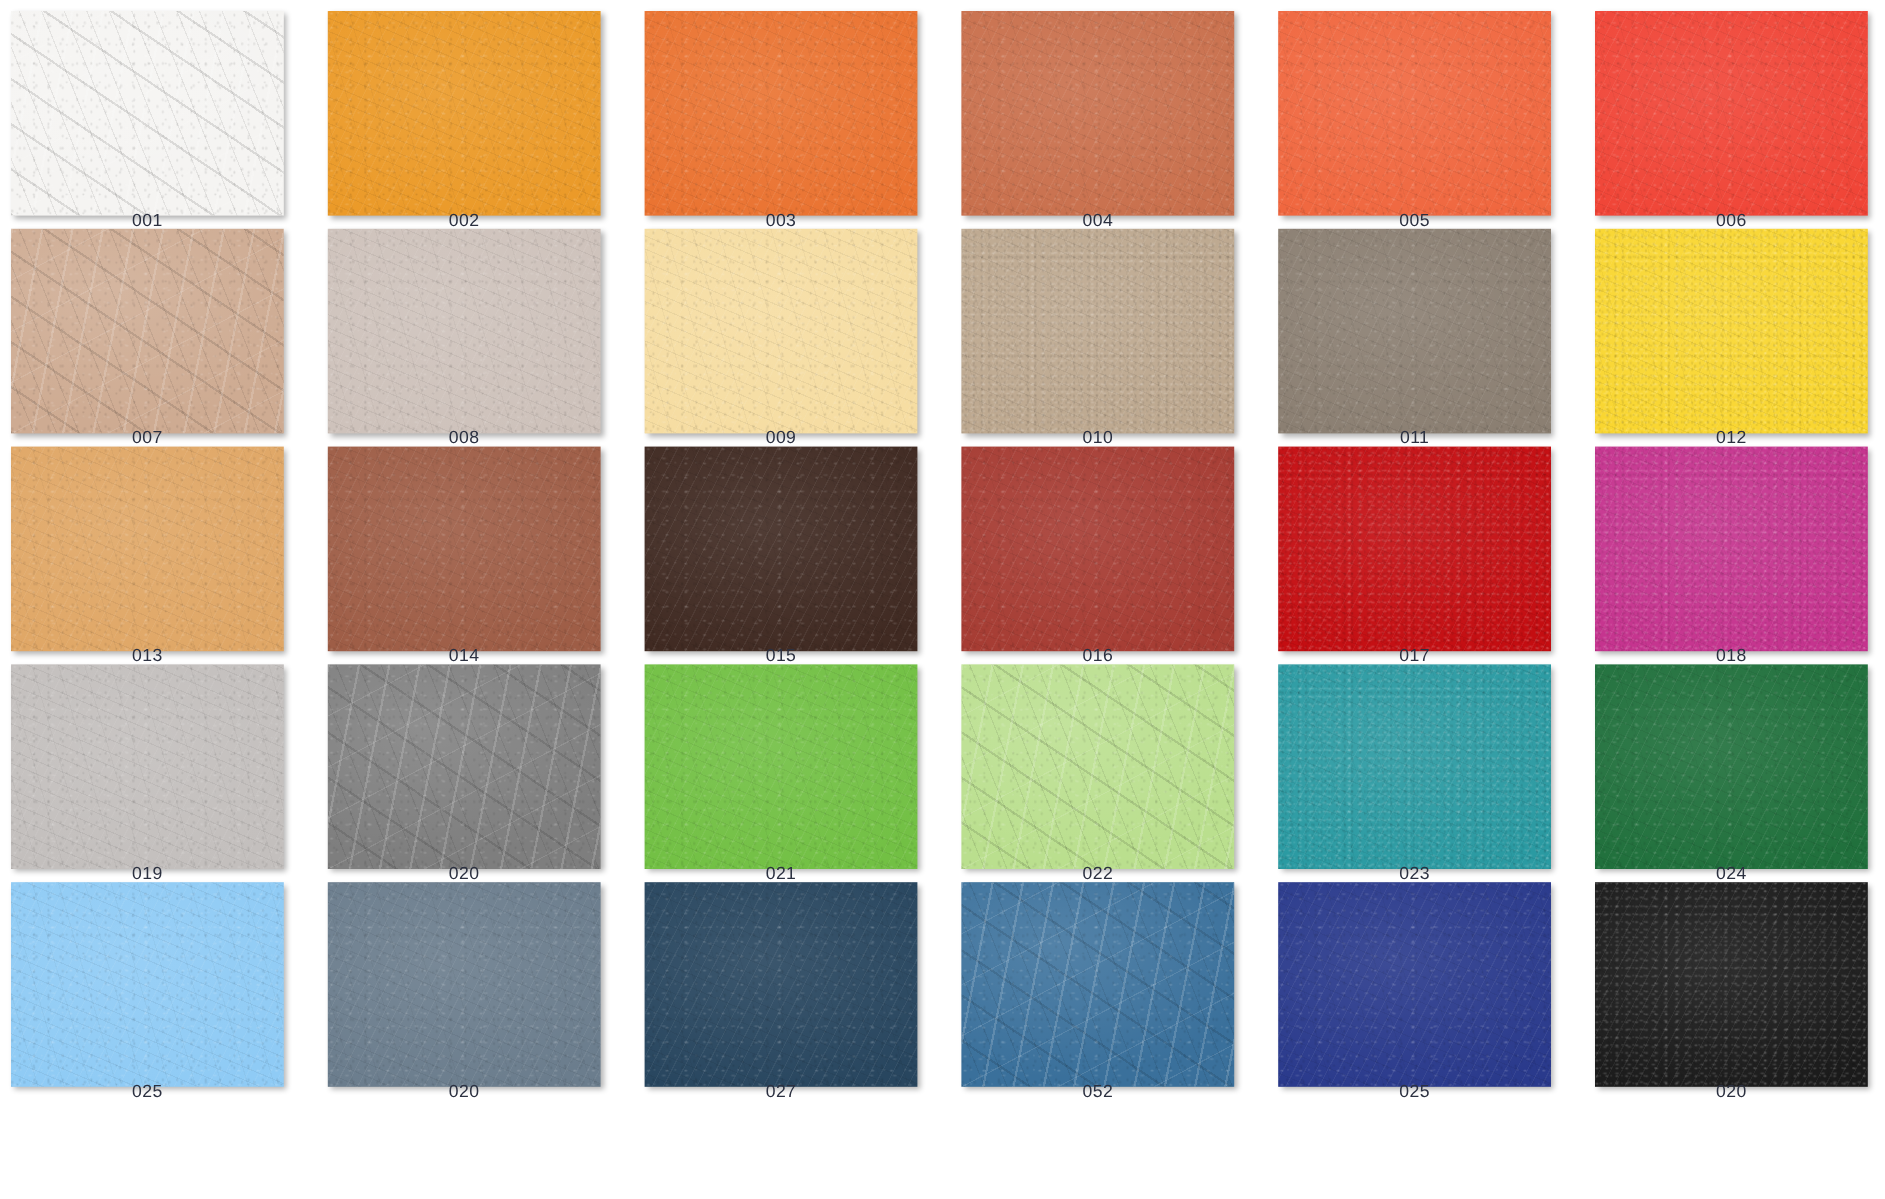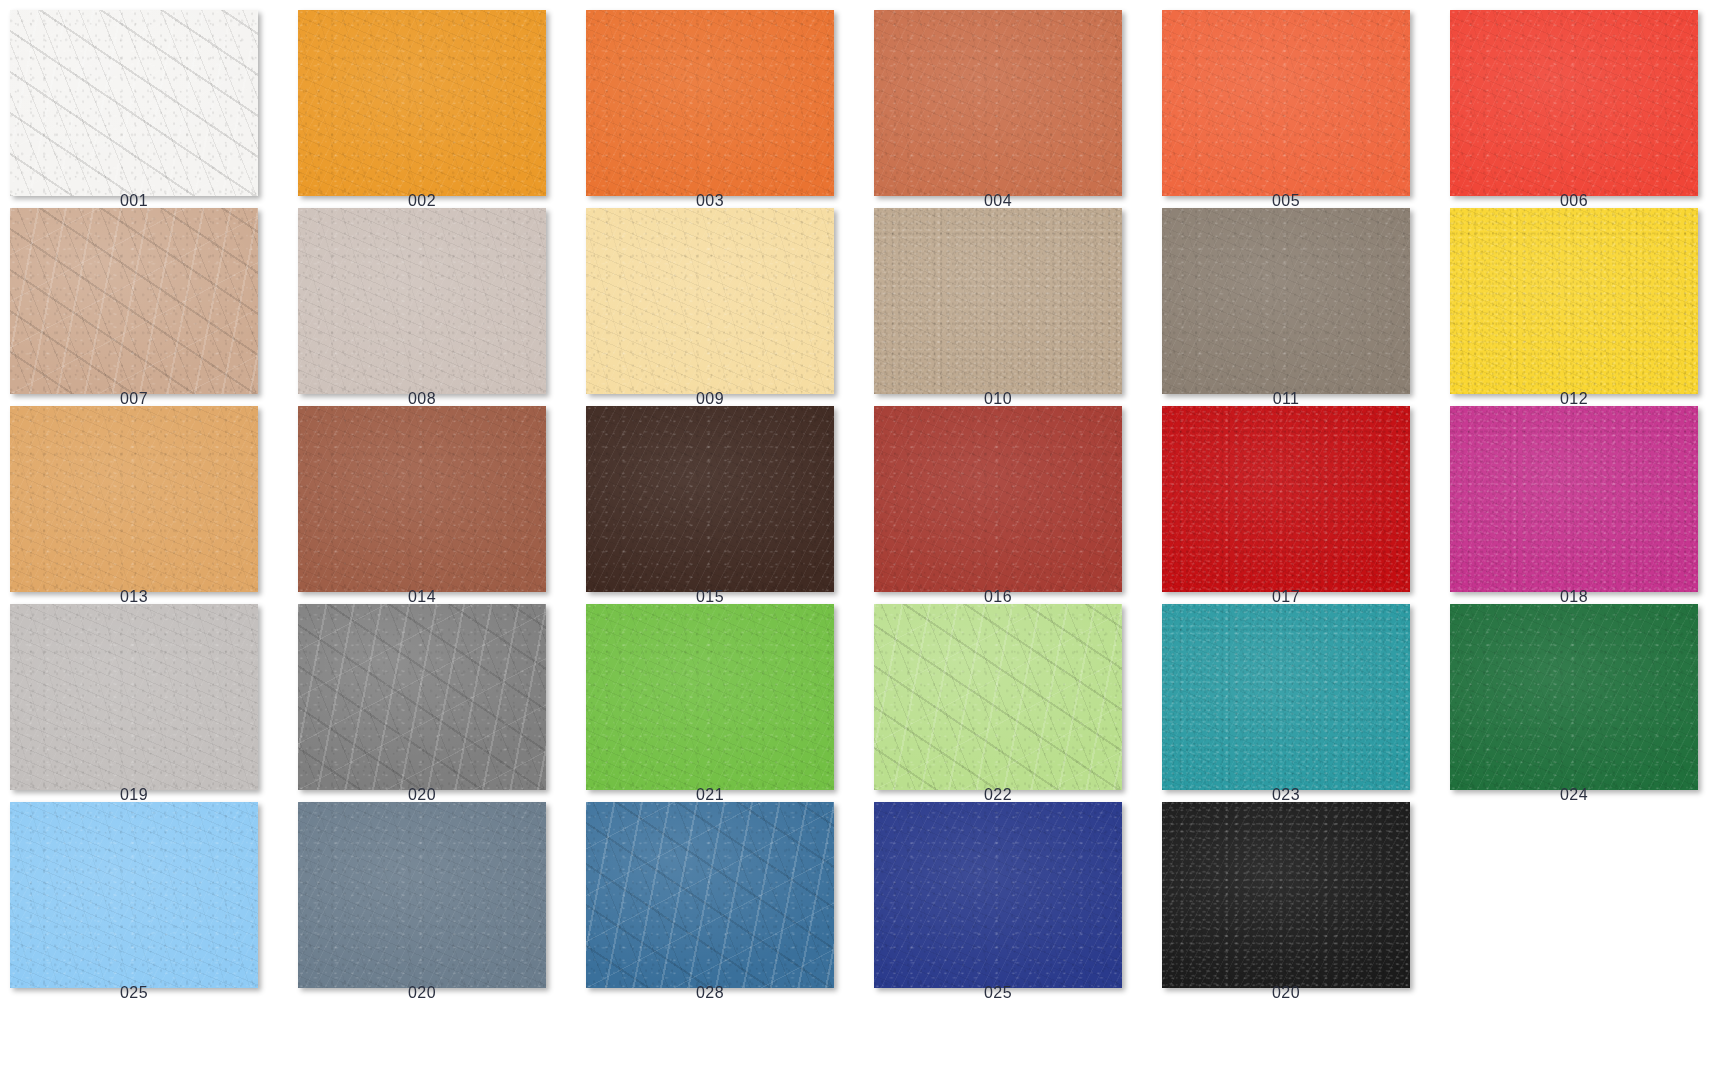--- a/index.html
+++ b/index.html
@@ -202,22 +202,26 @@
     </div>
     <div class="swatch-cell">
       <div class="swatch-chip" style="background-color: rgb(143, 203, 245);"></div>
       <div class="swatch-label">025</div>
     </div>
     <div class="swatch-cell">
       <div class="swatch-chip" style="background-color: rgb(107, 125, 141);"></div>
       <div class="swatch-label">020</div>
     </div>
     <div class="swatch-cell">
+      <div class="swatch-chip" style="background-color: rgb(40, 70, 95);"></div>
+      <div class="swatch-label">027</div>
+    </div>
+    <div class="swatch-cell">
       <div class="swatch-chip creased" style="background-color: rgb(58, 112, 155);"></div>
-      <div class="swatch-label">028</div>
+      <div class="swatch-label">052</div>
     </div>
     <div class="swatch-cell">
       <div class="swatch-chip" style="background-color: rgb(42, 58, 140);"></div>
       <div class="swatch-label">025</div>
     </div>
     <div class="swatch-cell">
       <div class="swatch-chip pebbled" style="background-color: rgb(27, 27, 27);"></div>
       <div class="swatch-label">020</div>
     </div>
   </div>

